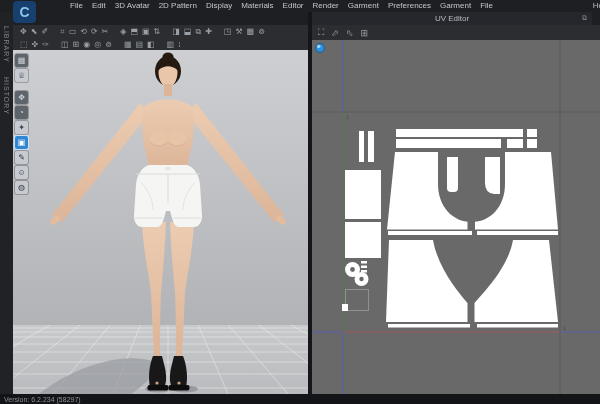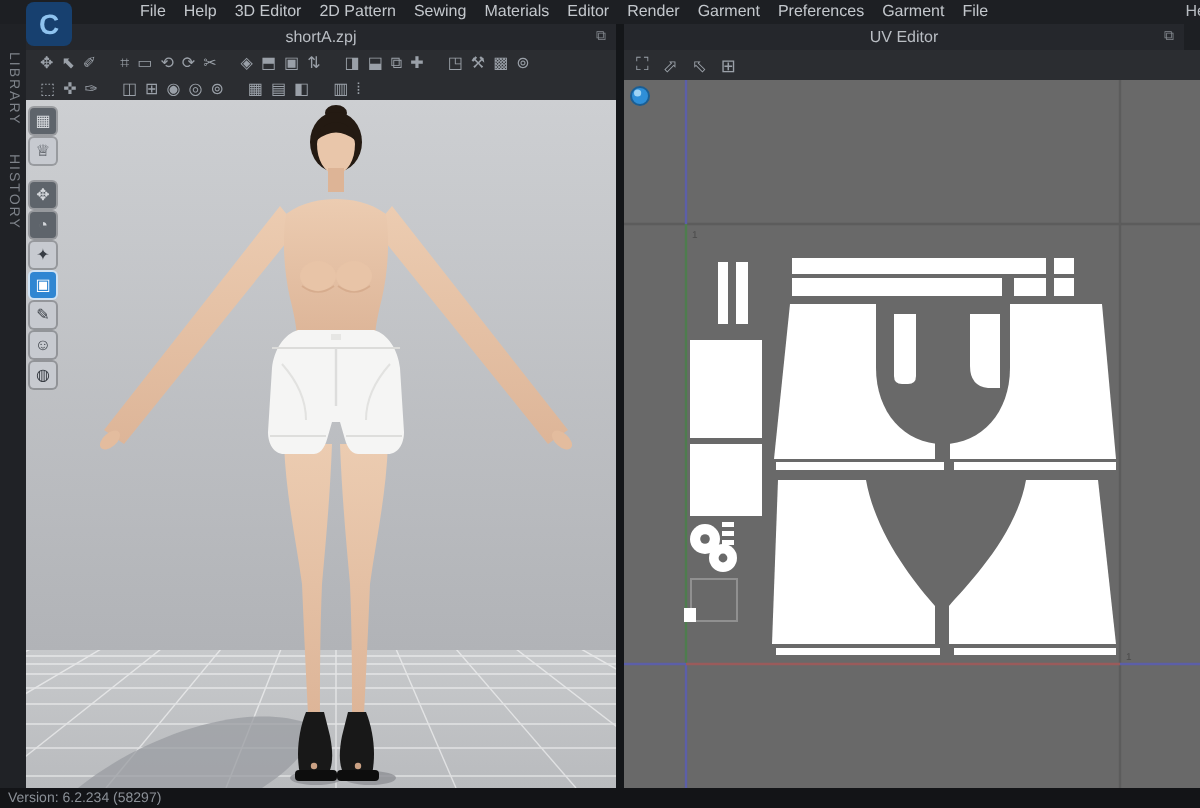--- a/index.html
+++ b/index.html
@@ -66,40 +66,36 @@
   .statusbar .version{font-size:7px;color:#8b9097;margin-left:4px;white-space:nowrap;}
 </style>
 </head>
 <body>
 
 <div class="app">
 
   <div class="menubar">
     <div class="menu-items">
         <span class="menu-item">File</span>
-        <span class="menu-item">Help</span>
-        <span class="menu-item">3D Editor</span>
+        <span class="menu-item">Edit</span>
+        <span class="menu-item">3D Avatar</span>
         <span class="menu-item">2D Pattern</span>
-        <span class="menu-item">Sewing</span>
+        <span class="menu-item">Display</span>
         <span class="menu-item">Materials</span>
         <span class="menu-item">Editor</span>
         <span class="menu-item">Render</span>
         <span class="menu-item">Garment</span>
         <span class="menu-item">Preferences</span>
         <span class="menu-item">Garment</span>
         <span class="menu-item">File</span>
       </div>
     <div class="menubar-right">He</div>
   </div>
   <div class="logo">C</div>
 
-  <div class="titlebar left">
-    <span class="win-title">shortA.zpj</span>
-    <span class="detach">⧉</span>
-  </div>
   <div class="titlebar right">
     <span class="win-title">UV Editor</span>
     <span class="detach">⧉</span>
   </div>
 
   <div class="toolbar-left">
     <div class="tool-row">
         <span class="icon">✥</span>
         <span class="icon">⬉</span>
         <span class="icon">✐</span>

